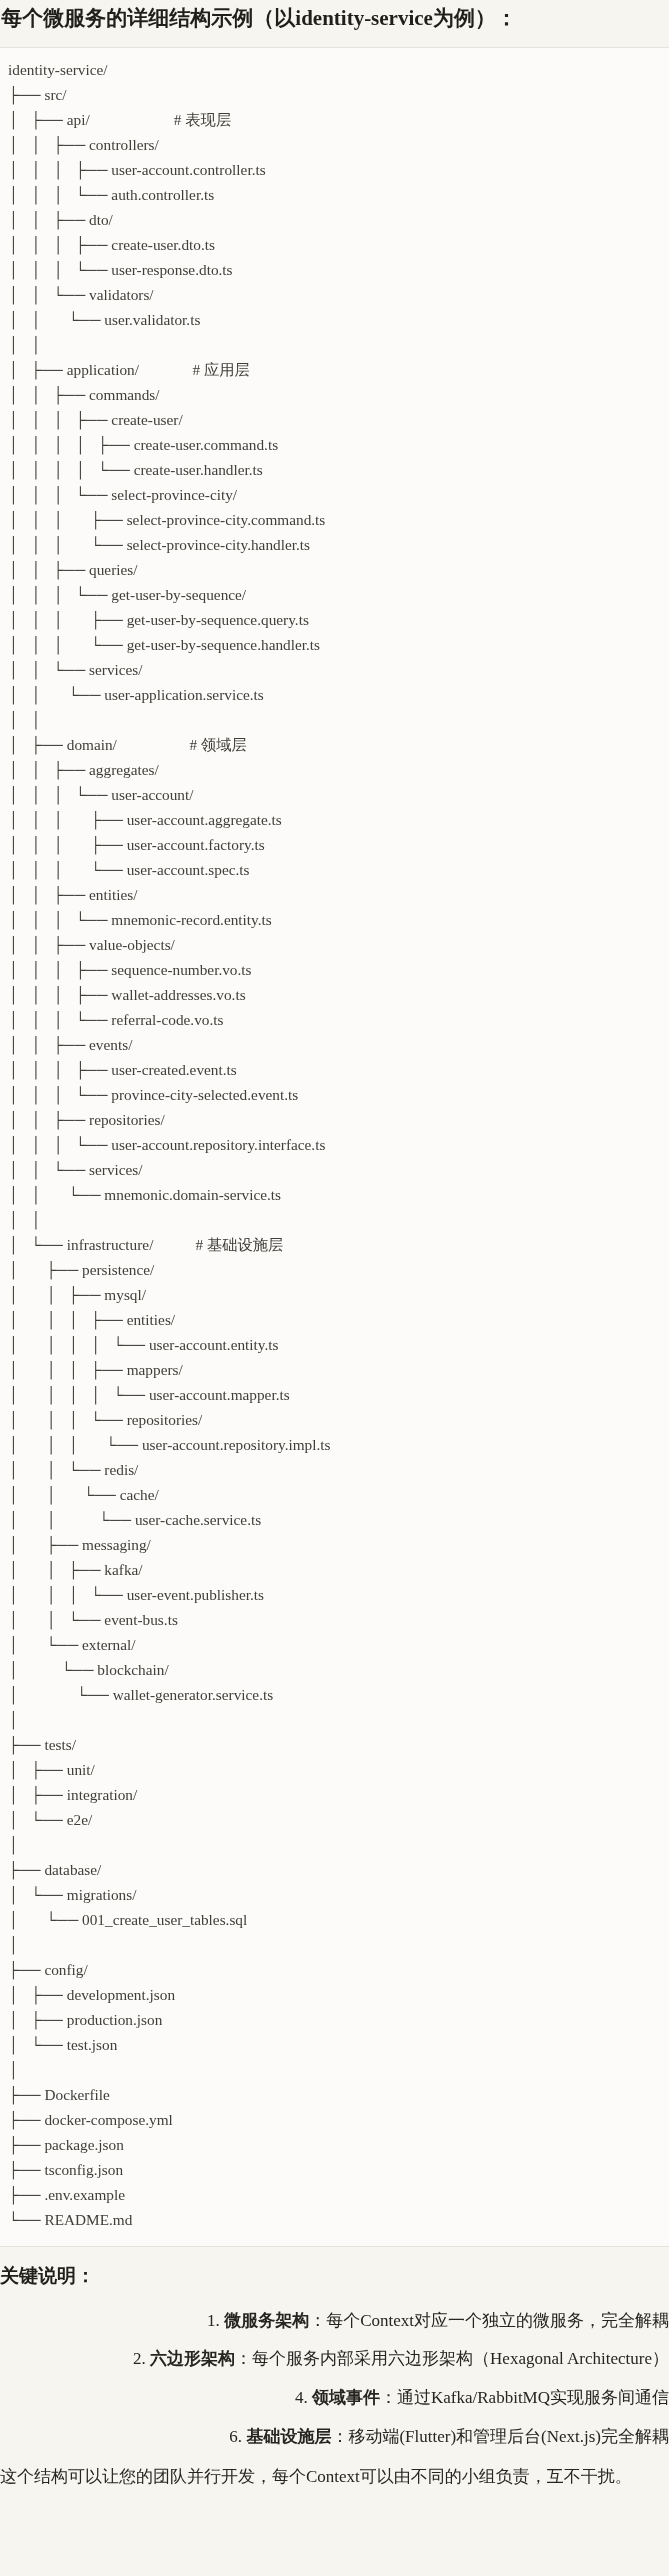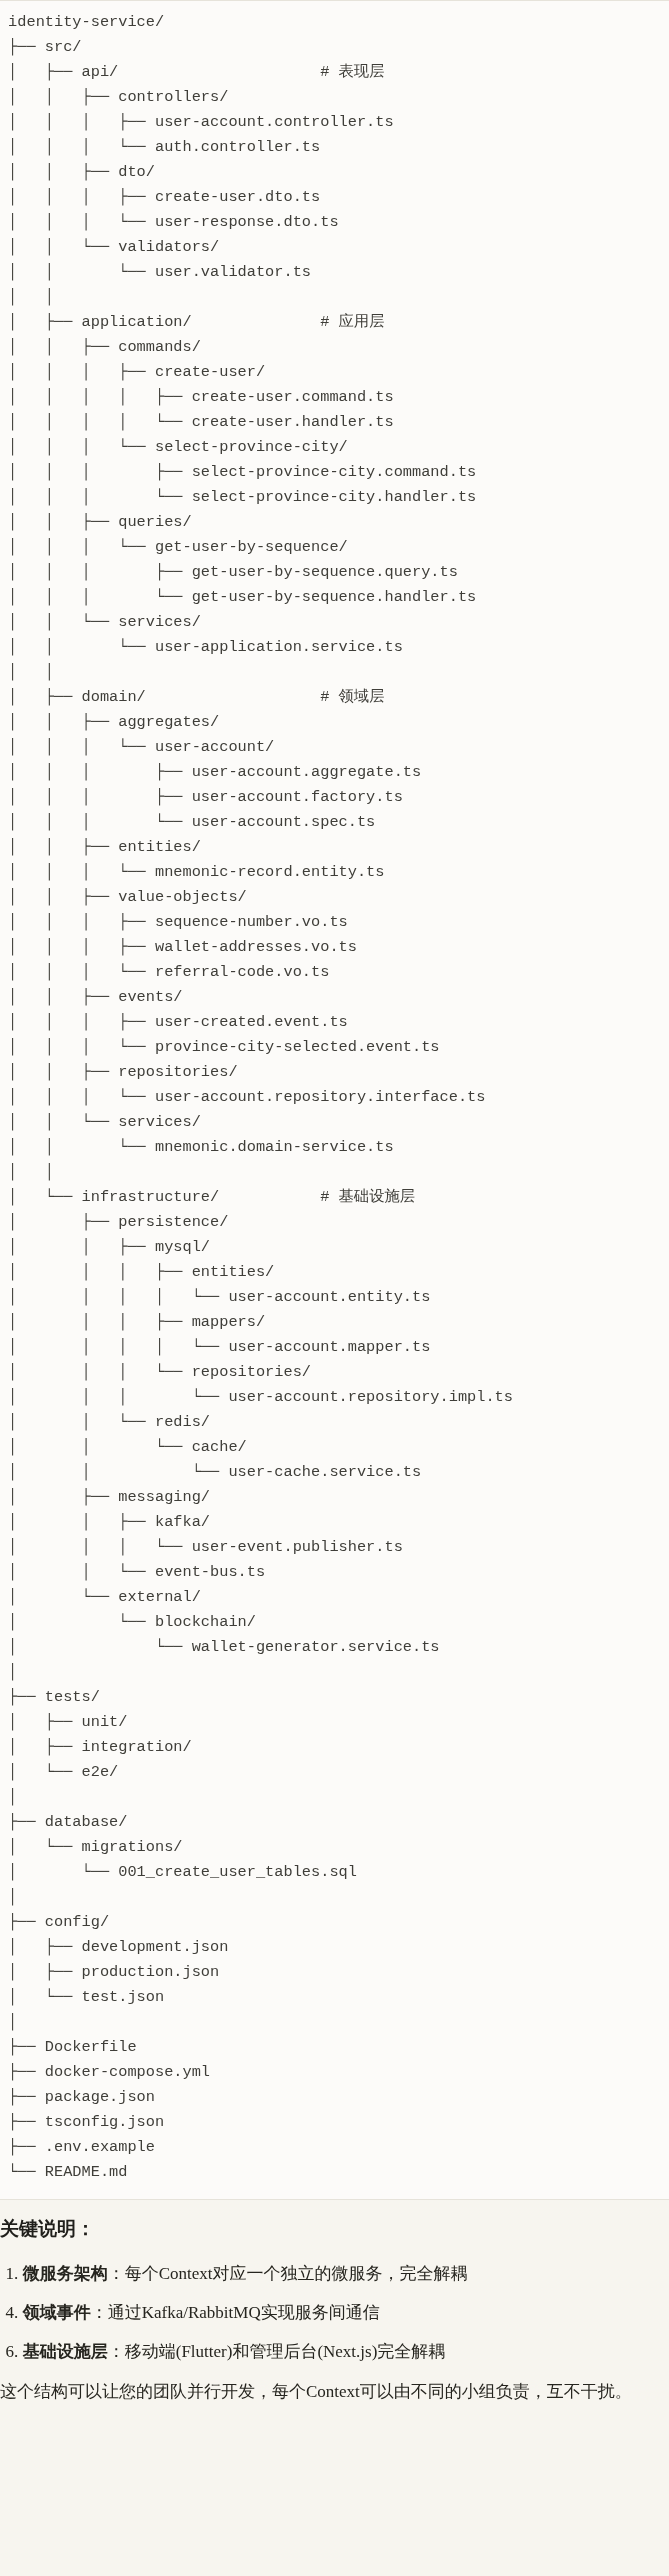--- a/index.html
+++ b/index.html
@@ -31,21 +31,21 @@
   .code-block{
     border-top:0.6px solid var(--border);
     border-bottom:0.6px solid var(--border);
     background:var(--code-bg);
     padding:9.4px 6.3px 13.8px 8.1px;
     width:100%;
     overflow:hidden;
   }
   .tree{
     margin:0;
-    font-family:Liberation Mono, monospace;
+    font-family:Liberation Serif, serif;
     font-size:15.3px;
     line-height:25px;
     color:var(--tree-text);
     white-space:pre;
   }
   .notes{
     margin-left:0;
   }
   .notes-heading{
     margin:16.3px 0 19px 0;
@@ -57,38 +57,40 @@
   .note-list{
     list-style:none;
     margin:0;
     padding:0;
   }
   .note-item{
     font-size:17px;
     line-height:25px;
     margin:0 0 13.8px 0;
     padding-left:5.6px;
+    text-align:right;
   }
   .note-item .num{
     margin-right:4.4px;
   }
   .note-item strong{
     font-weight:700;
   }
   .closing{
     margin:15px 0 0 0;
     font-size:17px;
     line-height:25px;
   }
 </style>
 </head>
 <body>
 
 <div class="page">
 
+  <h1 class="title">每个微服务的详细结构示例（以identity-service为例）：</h1>
 
   <div class="code-block">
     <pre class="tree">identity-service/
 ├── src/
 │   ├── api/                      # 表现层
 │   │   ├── controllers/
 │   │   │   ├── user-account.controller.ts
 │   │   │   └── auth.controller.ts
 │   │   ├── dto/
 │   │   │   ├── create-user.dto.ts
@@ -171,20 +173,21 @@
 ├── tsconfig.json
 ├── .env.example
 └── README.md</pre>
   </div>
 
   <div class="notes">
     <h2 class="notes-heading">关键说明：</h2>
 
     <ol class="note-list">
         <li class="note-item"><span class="num">1.</span><strong>微服务架构</strong><span>：每个Context对应一个独立的微服务，完全解耦</span></li>
+        <li class="note-item"><span class="num">2.</span><strong>六边形架构</strong><span>：每个服务内部采用六边形架构（Hexagonal Architecture）</span></li>
         <li class="note-item"><span class="num">4.</span><strong>领域事件</strong><span>：通过Kafka/RabbitMQ实现服务间通信</span></li>
         <li class="note-item"><span class="num">6.</span><strong>基础设施层</strong><span>：移动端(Flutter)和管理后台(Next.js)完全解耦</span></li>
       </ol>
 
     <p class="closing">这个结构可以让您的团队并行开发，每个Context可以由不同的小组负责，互不干扰。</p>
   </div>
 
 </div>
 
 

